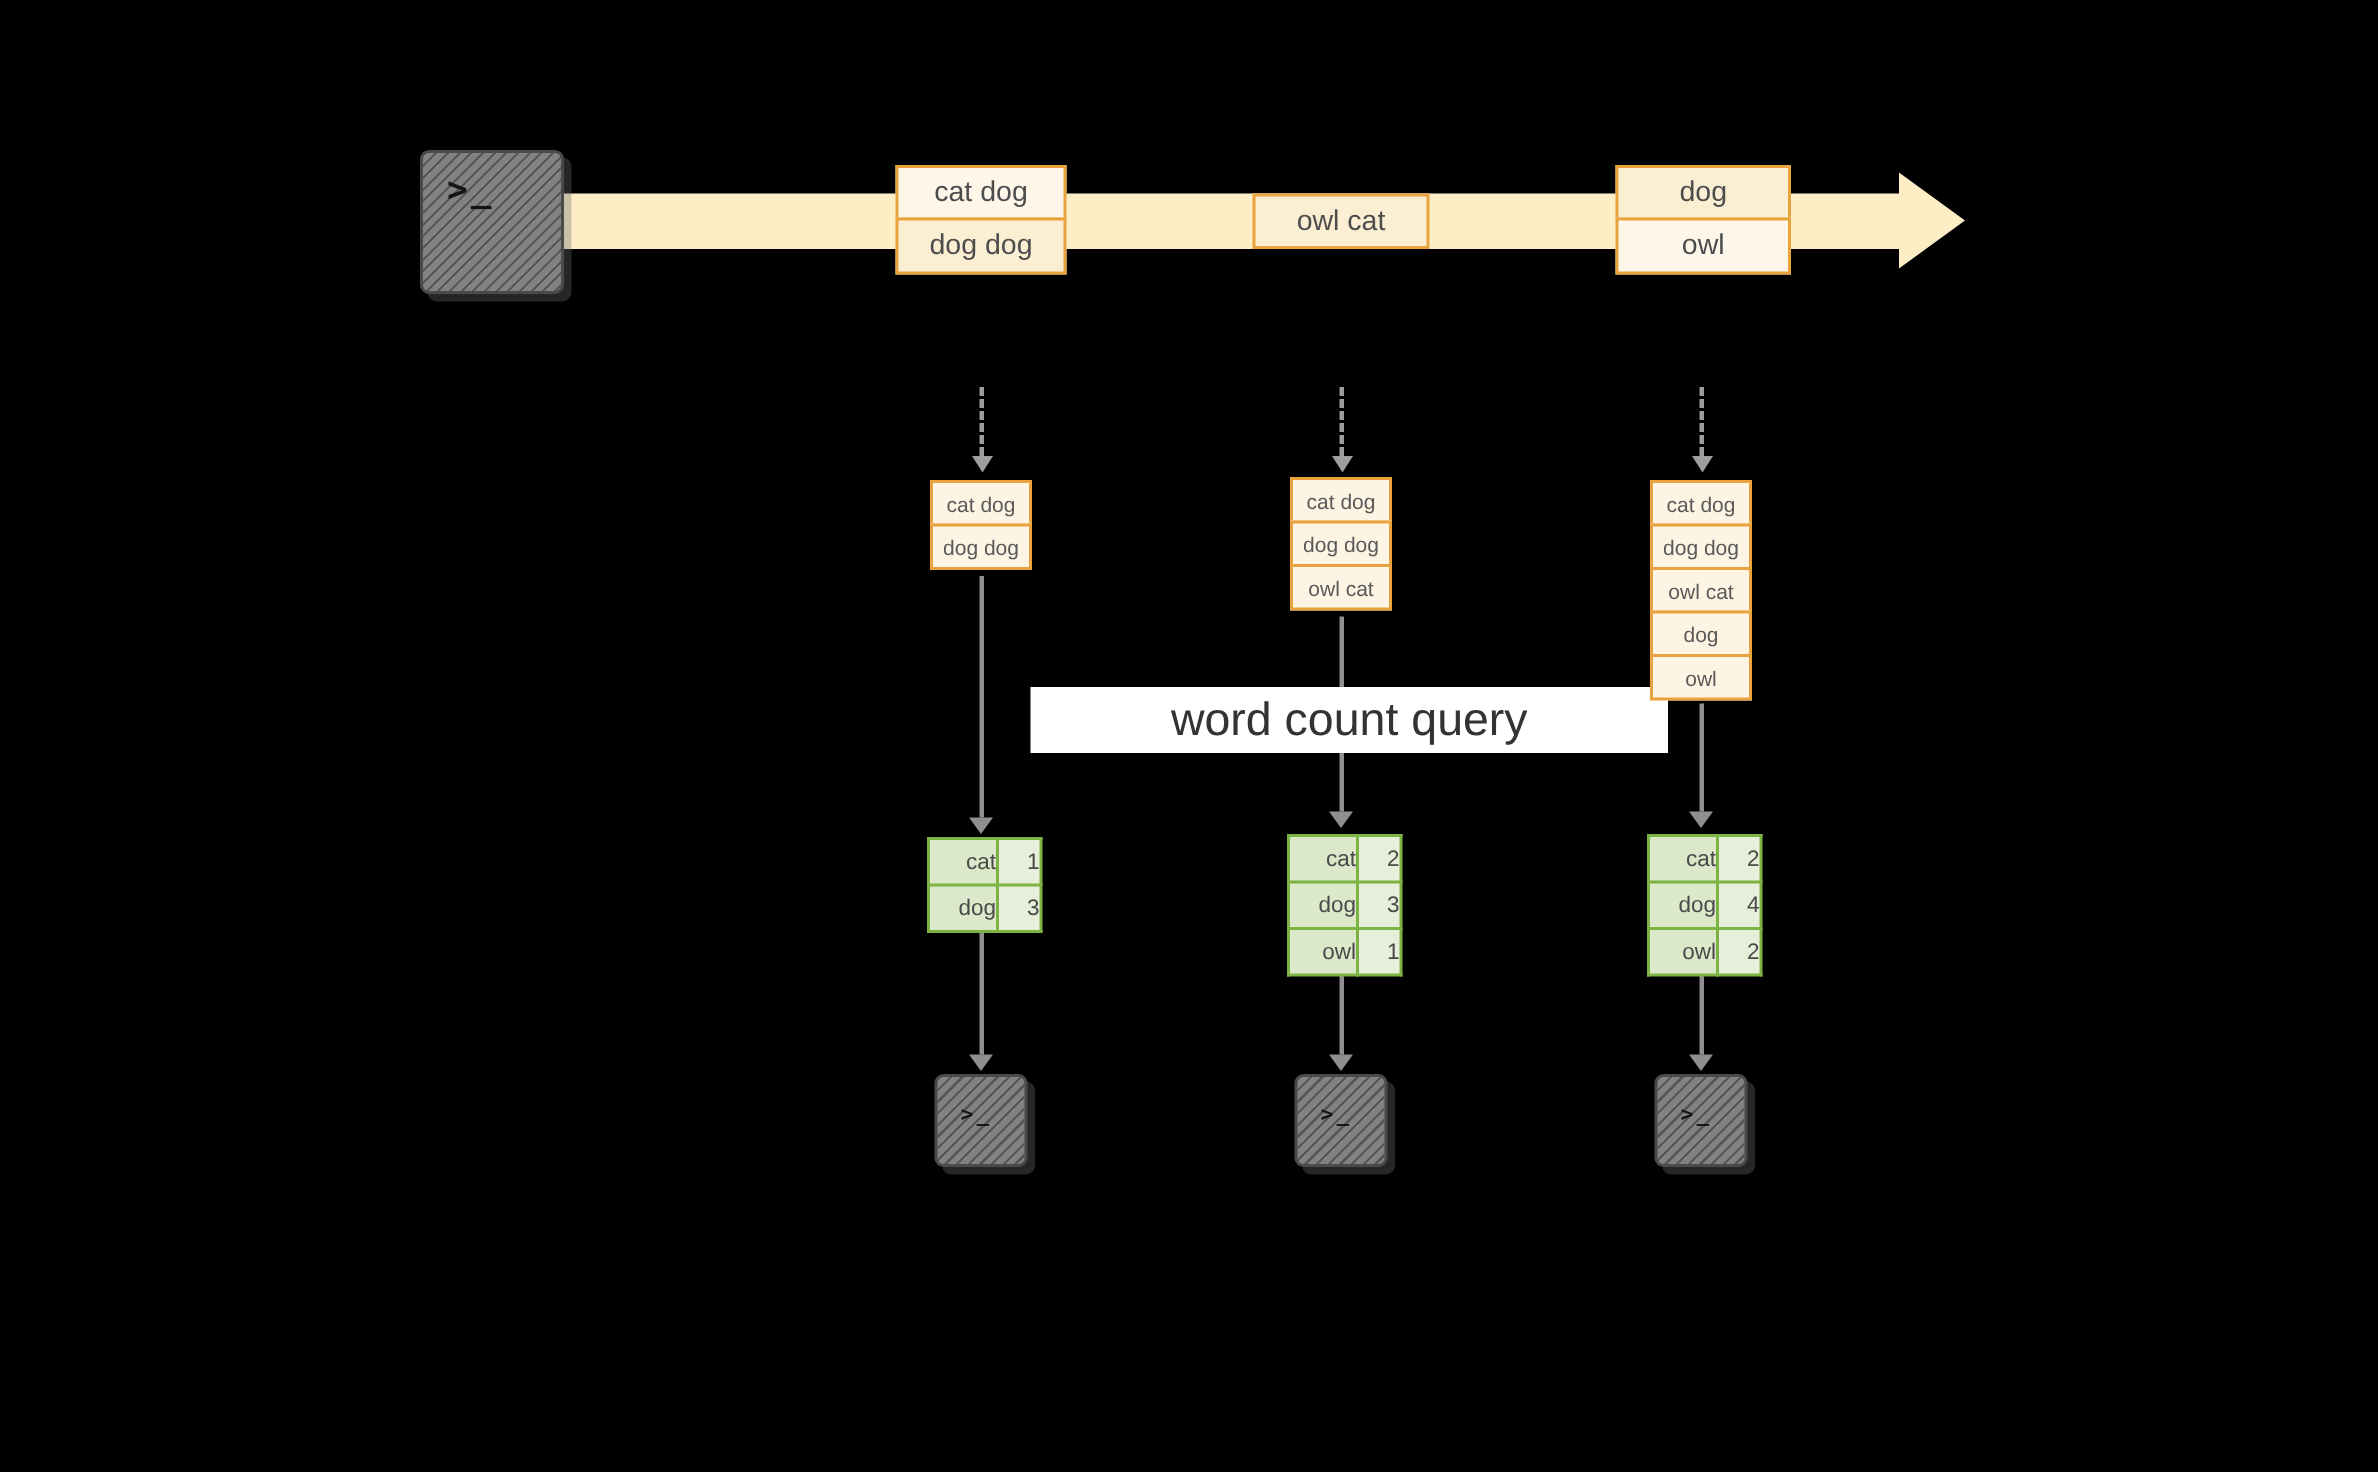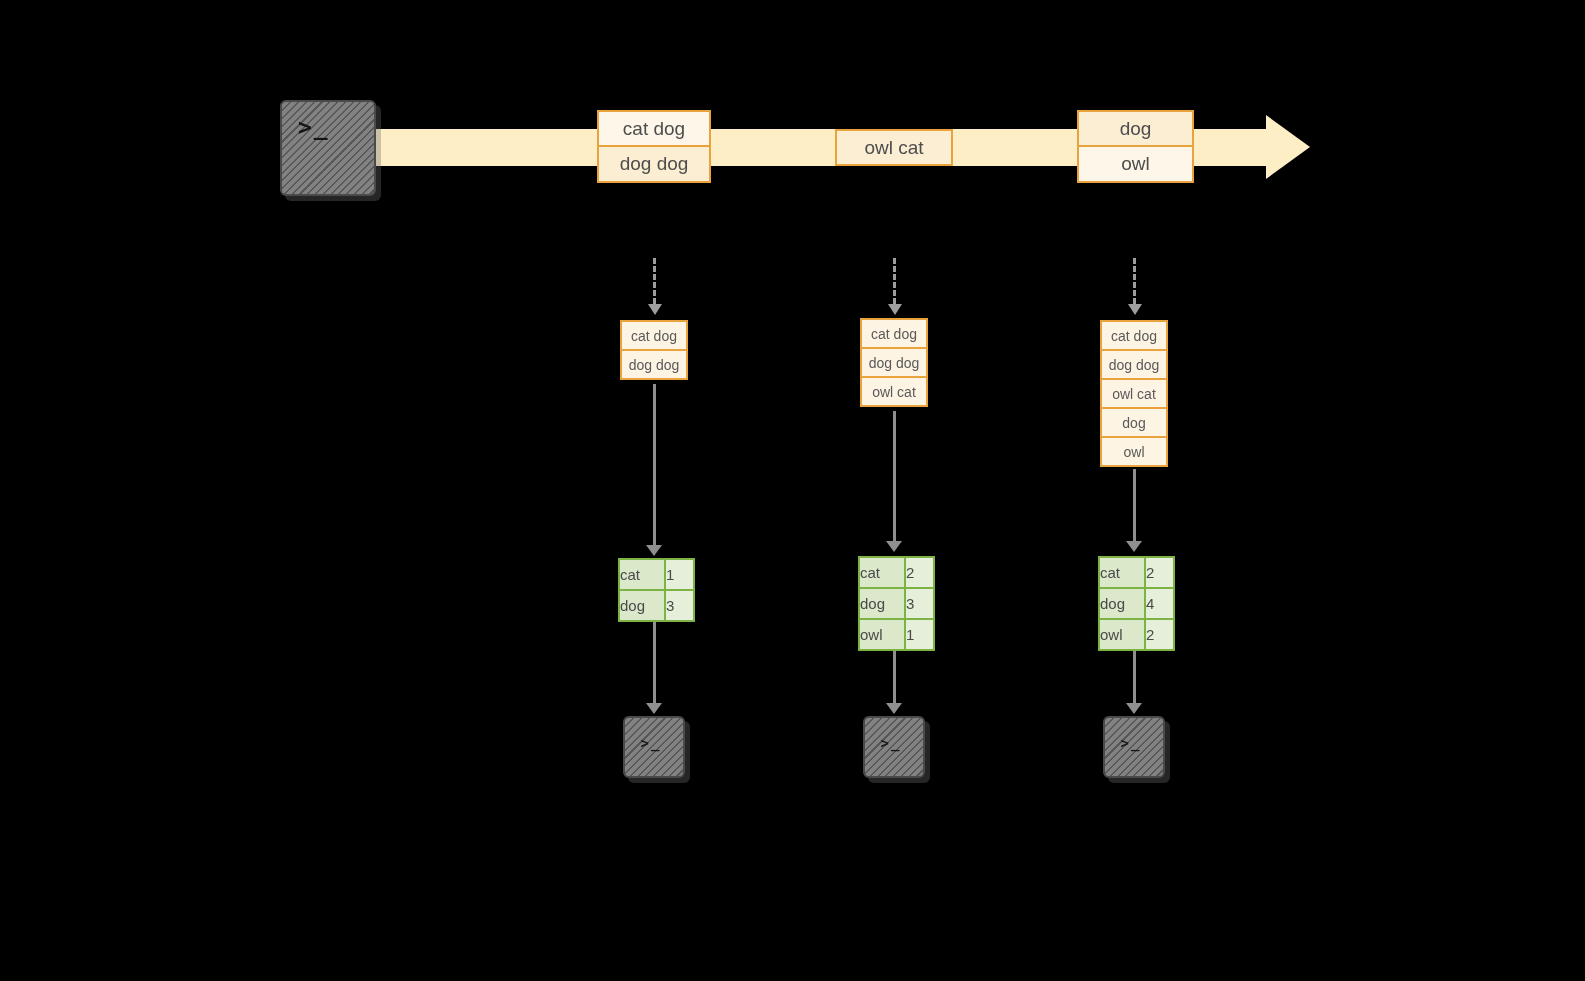--- a/index.html
+++ b/index.html
@@ -53,21 +53,21 @@
   .banner{
     position:absolute;left:687px;top:458px;width:425px;height:44px;
     background:#ffffff;z-index:5;
     display:flex;align-items:center;justify-content:center;
     font-size:31px;color:#333333;
   }
   
   .wtable{position:absolute;border-collapse:collapse;z-index:4;}
   .wtable td{
     border:2px solid #7cb342;font-size:15px;color:#4a4a4a;
-    text-align:left;padding:0;height:29px;
+    text-align:right;padding:0;height:29px;
   }
   .wtable td.w{width:44px;background:#dbe8ca;}
   .wtable td.c{width:27px;background:#e6efd9;}
   
   .term{
     position:absolute;box-sizing:border-box;
     background-color:#828282;
     background-image:repeating-linear-gradient(135deg,
       rgba(35,35,35,0.45) 0px, rgba(35,35,35,0.45) 1.5px,
       rgba(0,0,0,0) 1.5px, rgba(0,0,0,0) 5.5px);
@@ -127,20 +127,21 @@
 
   <div class="vline" style="left:653px;top:384px;height:161px"></div>
   <div class="vhead" style="left:646px;top:545px"></div>
 
   <div class="vline" style="left:893px;top:411px;height:130px"></div>
   <div class="vhead" style="left:886px;top:541px"></div>
 
   <div class="vline" style="left:1133px;top:469px;height:72px"></div>
   <div class="vhead" style="left:1126px;top:541px"></div>
 
+  <div class="banner">word count query</div>
 
   <table class="wtable" style="left:618px;top:558px">
     <tbody>
         <tr>
       <td class="w">cat</td>
       <td class="c">1</td>
     </tr>
     <tr>
       <td class="w">dog</td>
       <td class="c">3</td>

